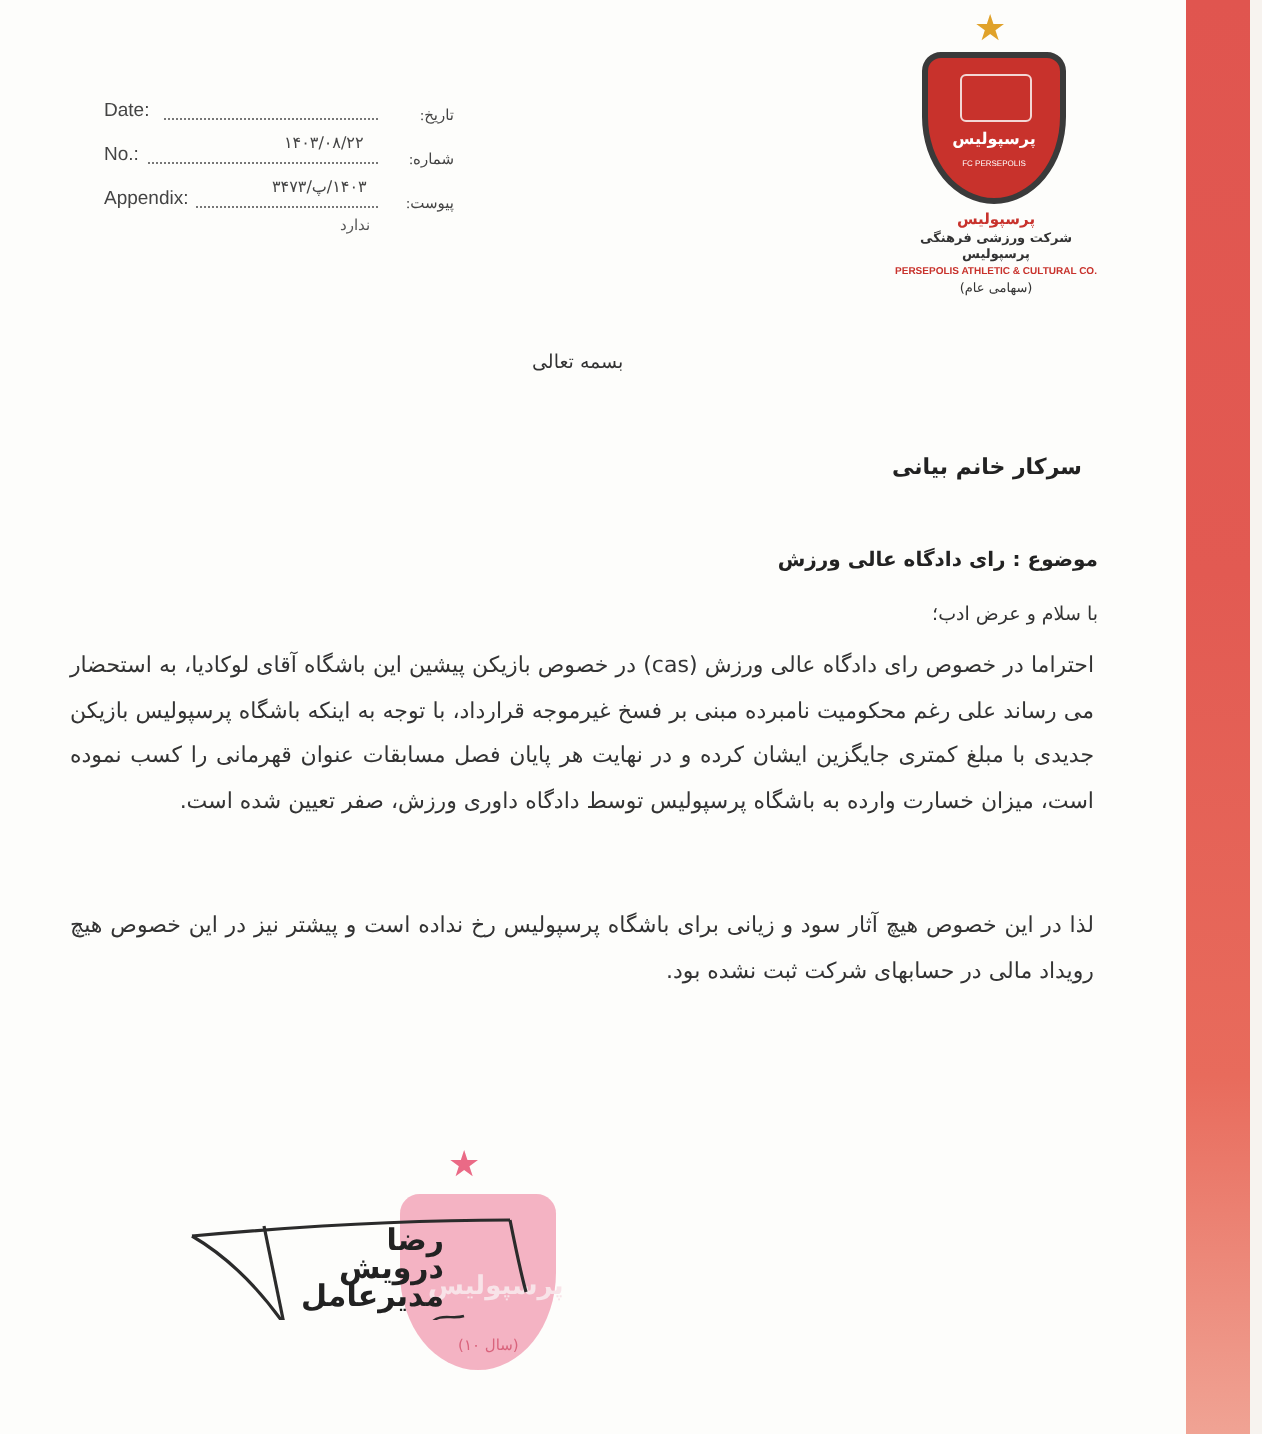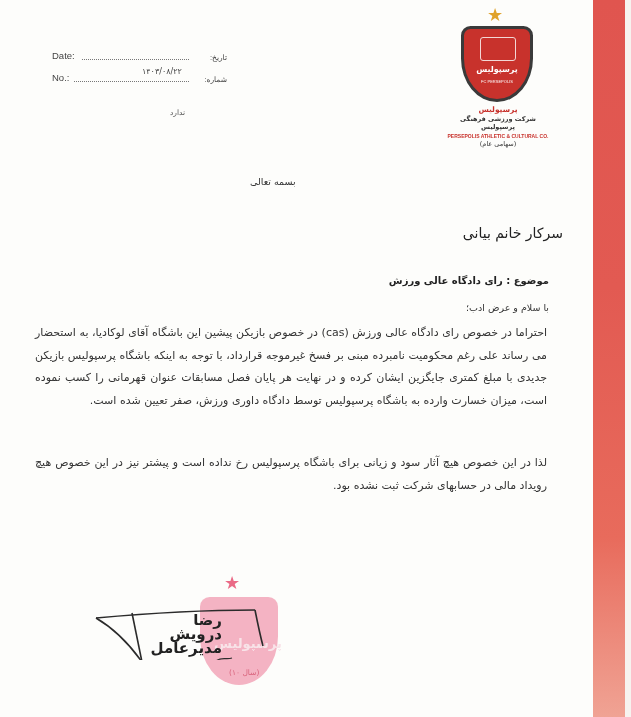--- a/index.html
+++ b/index.html
@@ -37,23 +37,23 @@
   }
   .shield-text { position:absolute; left:0; right:0; top:36px; text-align:center; color:#fff; font-size:8px; font-weight:bold; direction:rtl; }
   .shield-en { position:absolute; left:0; right:0; top:50px; text-align:center; color:#fff; font-size:4px; font-family:"Liberation Sans", sans-serif; }
   .shield-emblem { position:absolute; left:16px; top:8px; width:34px; height:22px; border:1px solid #f3d7d5; border-radius:3px; }
   .company { position:absolute; left:443px; top:106px; width:110px; text-align:center; font-size:6.5px; line-height:8.5px; }
   .company .fa1 { color:#c8322c; font-weight:bold; direction:rtl; font-size:7.5px; }
   .company .fa2 { direction:rtl; color:#333;font-weight:bold; }
   .company .en { color:#c8322c; font-family:"Liberation Sans", sans-serif; font-size:5px; font-weight:bold; }
   .company .fa3 { direction:rtl; color:#333; }
 
-  .basmala { position:absolute; left:250px; top:176px; font-size:9.5px; direction:rtl; color:#333; }
+  .basmala { position:absolute; left:266px; top:176px; font-size:9.5px; direction:rtl; color:#333; }
   .rtl { direction:rtl; text-align:right; }
-  .recipient { position:absolute; right:68px; top:222px; font-size:14px; font-weight:normal; line-height:23px; color:#222; }
+  .recipient { position:absolute; right:90px; top:222px; font-size:11px; font-weight:bold; line-height:23px; color:#222; }
   .subject { position:absolute; right:82px; top:275px; font-size:10px; font-weight:bold; color:#222; }
   .greeting { position:absolute; right:82px; top:302px; font-size:9.5px; color:#333; }
   .body-par {
     position:absolute; left:35px; width:512px; font-size:11px; line-height:22.5px;
     text-align:justify; text-align-last:right; direction:rtl; color:#333;
   }
   .p1 { top:322px; }
   .p2 { top:452px; }
 
   
@@ -77,20 +77,26 @@
   <div class="hdr-row">
     <span class="hdr-en">Date:</span>
     <span class="hdr-dots" style="left:30px; right:38px;"></span>
     <span class="hdr-fa">تاریخ:</span>
   </div>
   <div class="hdr-row">
     <span class="hdr-en">No.:</span>
     <span class="hdr-val" style="left:90px;">۱۴۰۳/۰۸/۲۲</span>
     <span class="hdr-dots" style="left:22px; right:38px;"></span>
     <span class="hdr-fa">شماره:</span>
+  </div>
+  <div class="hdr-row">
+    <span class="hdr-en">Appendix:</span>
+    <span class="hdr-val" style="left:84px;">۱۴۰۳/پ/۳۴۷۳</span>
+    <span class="hdr-dots" style="left:46px; right:38px;"></span>
+    <span class="hdr-fa">پیوست:</span>
   </div>
 </div>
 <div class="none-val">ندارد</div>
 
 <div class="logo">
   <span class="star">★</span>
   <div class="shield">
     <div class="shield-emblem"></div>
     <div class="shield-text">پرسپولیس</div>
     <div class="shield-en">FC PERSEPOLIS</div>

